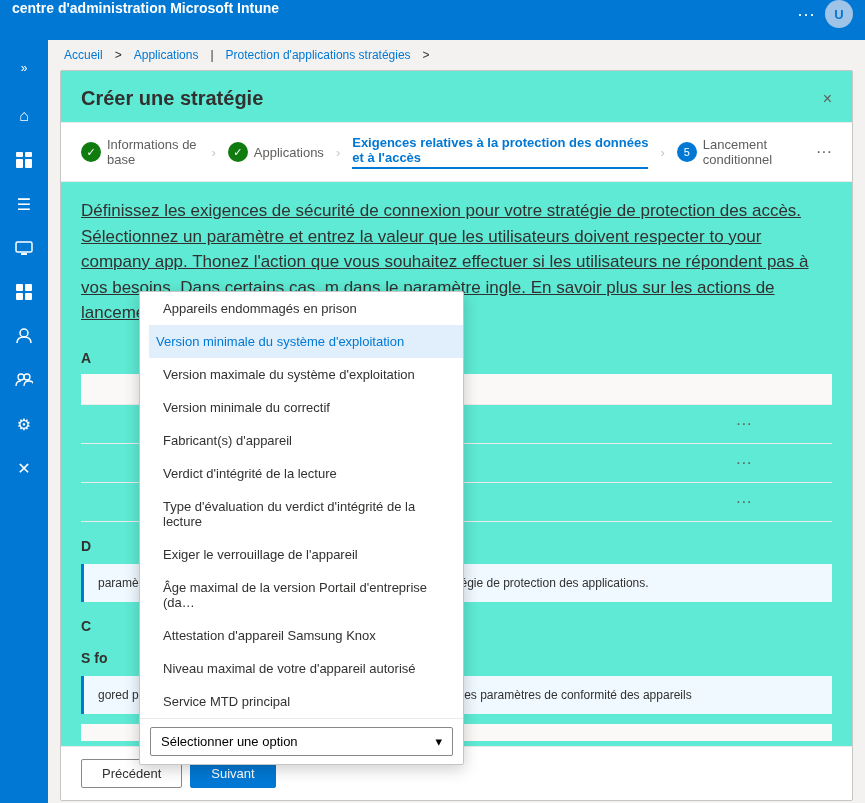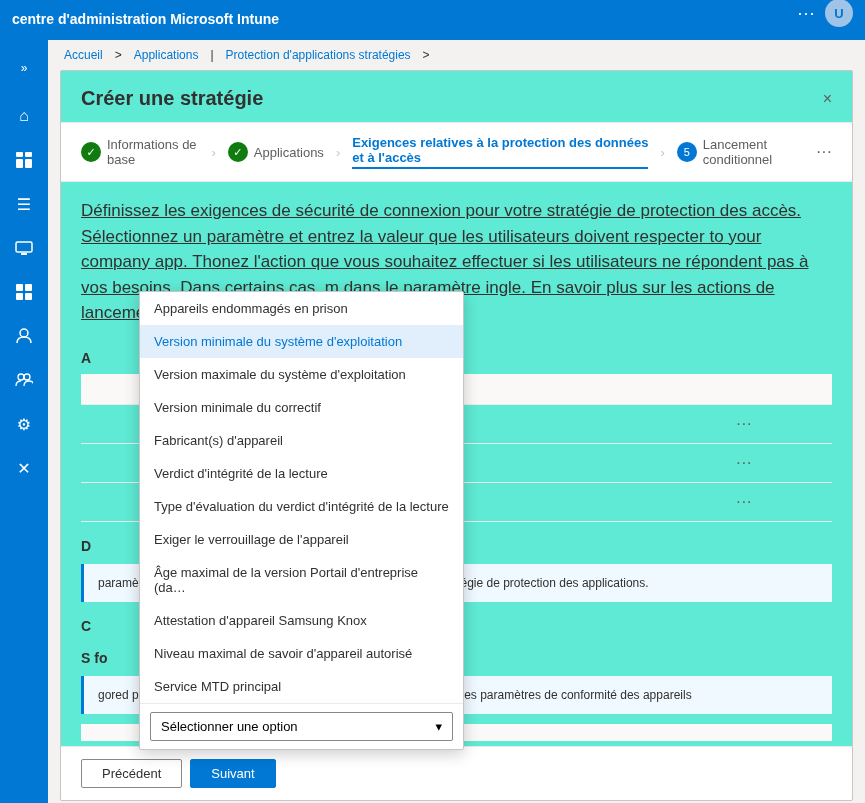--- a/index.html
+++ b/index.html
@@ -4,22 +4,22 @@
   <style>
     * { box-sizing: border-box; margin: 0; padding: 0; }
     body { font-family: 'Segoe UI', Arial, sans-serif; font-size: 13px; background: #f3f2f1; width: 865px; height: 803px; overflow: hidden; }
 
     
     .top-bar {
       background: #0078d4;
       color: white;
       height: 40px;
       display: flex;
-      align-items: flex-end;
-      padding: 13px 12px;
+      align-items: flex-start;
+      padding: 0 12px;
       justify-content: space-between;
     }
     .top-bar-title { font-size: 14px; font-weight: 600; }
     .top-bar-right { display: flex; align-items: center; gap: 10px; }
     .top-bar-dots { font-size: 18px; cursor: pointer; color: white; }
     .avatar-circle {
       width: 28px; height: 28px; border-radius: 50%;
       background: #a0c3e8; display: flex; align-items: center; justify-content: center;
       color: #0078d4; font-weight: bold; font-size: 13px;
     }
@@ -124,22 +124,23 @@
       box-shadow: 0 4px 16px rgba(0,0,0,0.2);
       z-index: 1000;
       border-radius: 2px;
     }
     .dropdown-menu-item {
       padding: 9px 14px;
       font-size: 13px;
       color: #323130;
       cursor: pointer;
       border-bottom: none;
-    }
-    .dropdown-menu-item.highlighted { background: #e1effc; color: #0078d4; font-weight: 500; }
+      margin-left: 9px;
+    }
+    .dropdown-menu-item.highlighted { background: #e1effc; color: #0078d4; font-weight: 500; padding-left: 7px; }
     .dropdown-menu-bottom {
       padding: 8px 10px;
       border-top: 1px solid #edebe9;
     }
     .dropdown-menu-select {
       width: 100%; border: 1px solid #8a8886; padding: 6px 10px;
       font-size: 13px; background: white; display: flex; align-items: center;
       justify-content: space-between; cursor: pointer; border-radius: 2px;
     }
 
@@ -318,21 +319,21 @@
         <div class="dropdown-menu-item">Appareils endommagés en prison</div>
         <div class="dropdown-menu-item highlighted">Version minimale du système d'exploitation</div>
         <div class="dropdown-menu-item">Version maximale du système d'exploitation</div>
         <div class="dropdown-menu-item">Version minimale du correctif</div>
         <div class="dropdown-menu-item">Fabricant(s) d'appareil</div>
         <div class="dropdown-menu-item">Verdict d'intégrité de la lecture</div>
         <div class="dropdown-menu-item">Type d'évaluation du verdict d'intégrité de la lecture</div>
         <div class="dropdown-menu-item">Exiger le verrouillage de l'appareil</div>
         <div class="dropdown-menu-item">Âge maximal de la version Portail d'entreprise (da…</div>
         <div class="dropdown-menu-item">Attestation d'appareil Samsung Knox</div>
-        <div class="dropdown-menu-item">Niveau maximal de savoir d'appareil autorisé</div>
+        <div class="dropdown-menu-item">Niveau maximal de votre d'appareil autorisé</div>
         <div class="dropdown-menu-item">Service MTD principal</div>
         <div class="dropdown-menu-bottom">
           <div class="dropdown-menu-select">
             <span>Sélectionner une option</span>
             <span>▾</span>
           </div>
         </div>
       </div>
 
       <div class="dialog-footer">

